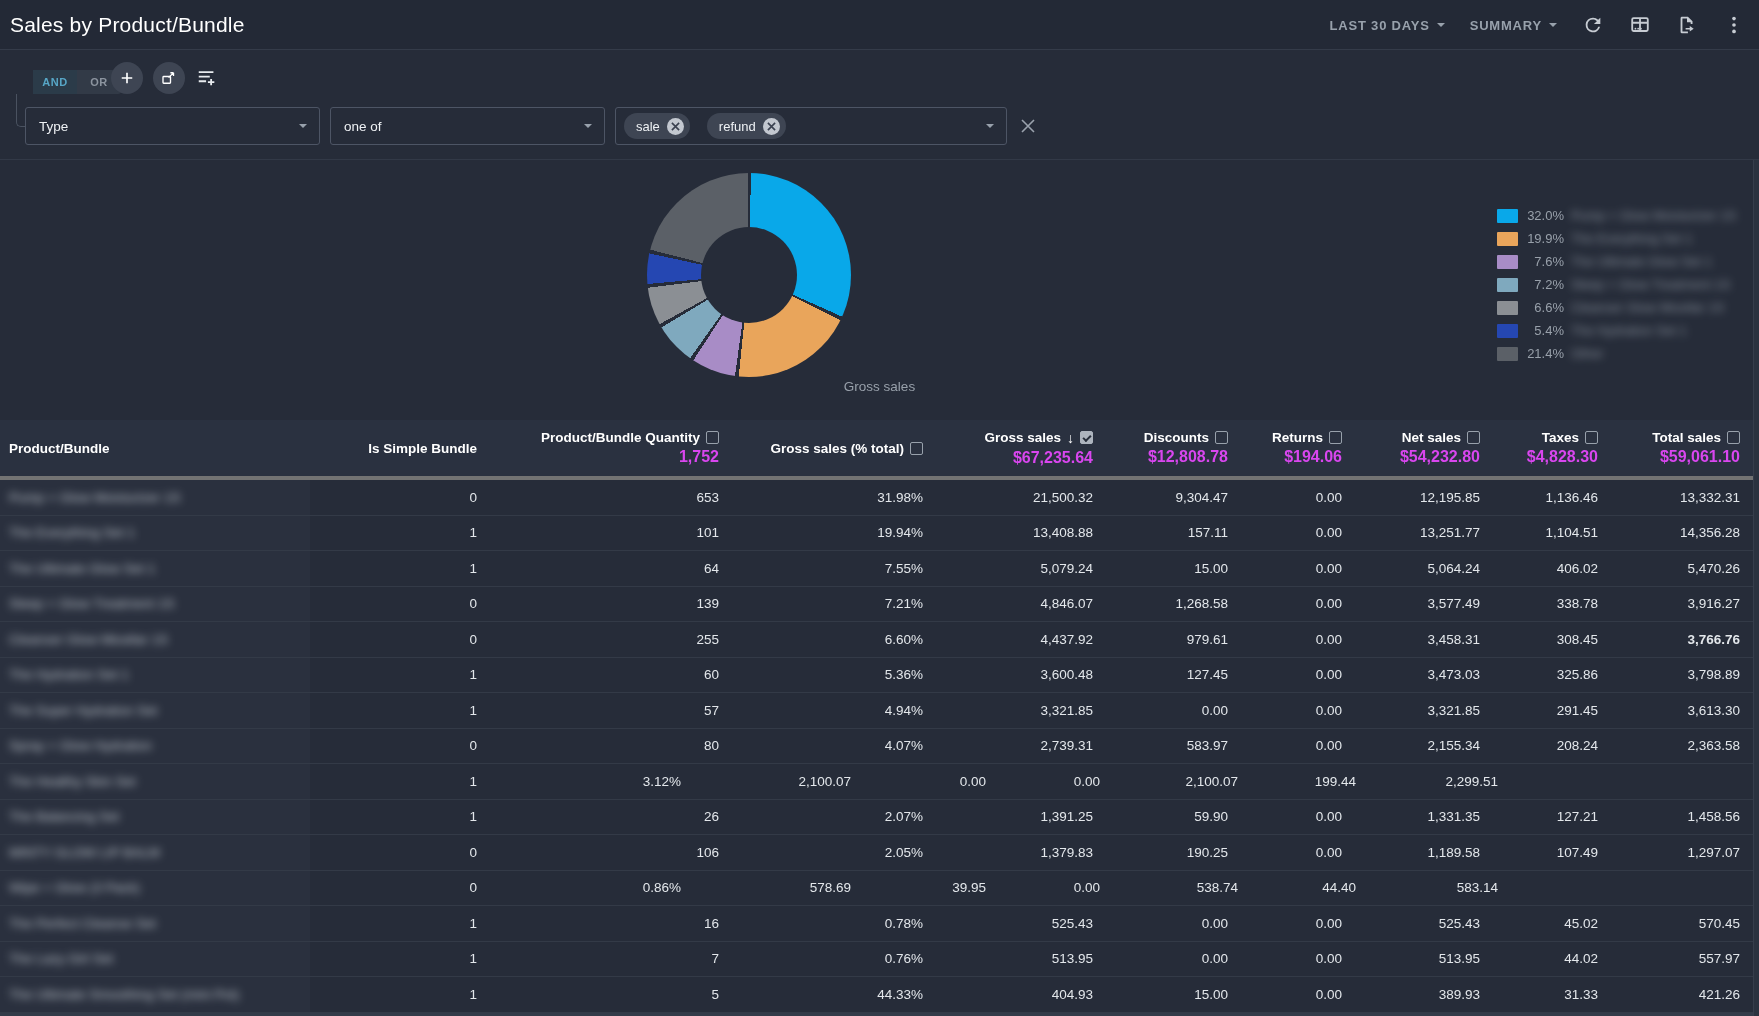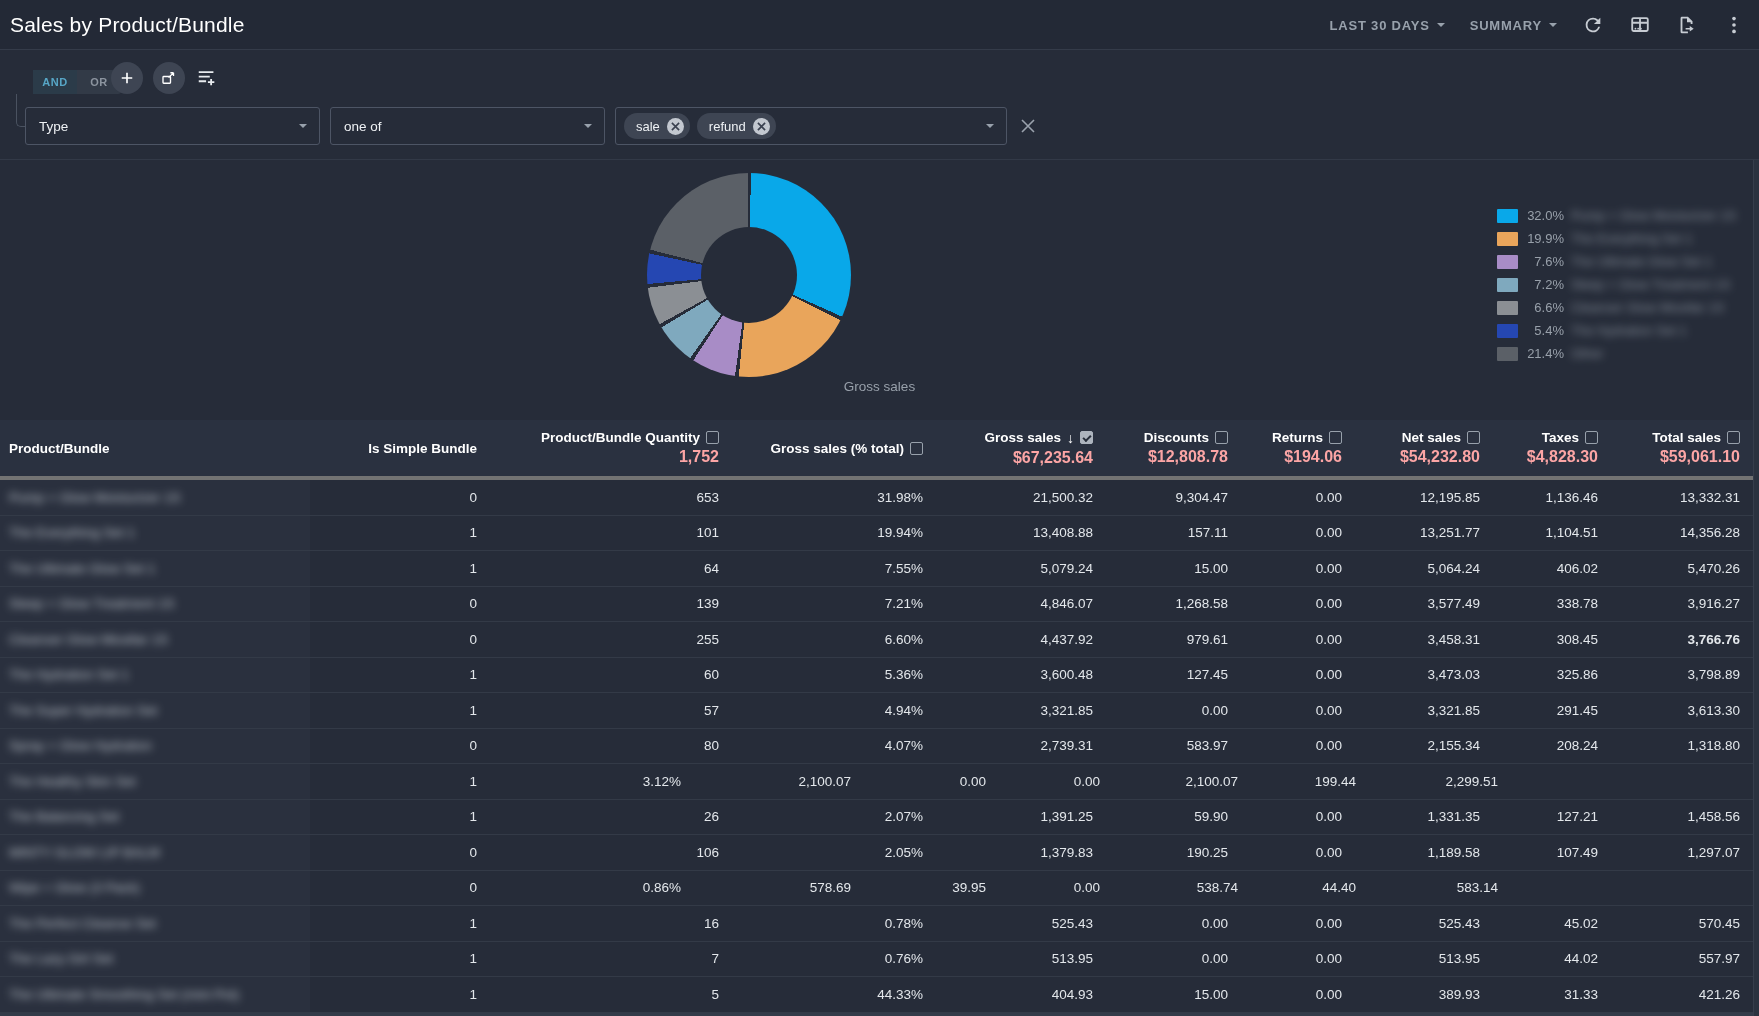--- a/index.html
+++ b/index.html
@@ -28,21 +28,21 @@
              display:flex;align-items:center;justify-content:center;cursor:pointer;}
   .flat-icon-btn{position:absolute;top:17px;width:22px;height:22px;cursor:pointer;}
   .connector{position:absolute;left:16px;top:44px;width:9px;height:32px;
              border-left:1px solid #4a5260;border-bottom:1px solid #4a5260;border-bottom-left-radius:5px;}
   .fbox{position:absolute;top:57px;height:38px;border:1px solid #4d5565;border-radius:3px;
         box-sizing:border-box;display:flex;align-items:center;font-size:13.5px;color:#eef1f4;cursor:pointer;}
   .fbox .caret-down{position:absolute;right:12px;}
   .fbox-field{left:25px;width:295px;padding-left:13px;}
   .fbox-op{left:330px;width:275px;padding-left:13px;}
   .fbox-values{left:615px;width:392px;padding:0 28px 0 8px;}
-  .chips{display:flex;align-items:center;gap:7px;}
+  .chips{display:flex;align-items:center;gap:17px;}
   .chip{height:26px;border-radius:13px;background:#3e4553;display:flex;align-items:center;
         padding:0 6px 0 12px;font-size:13px;color:#eef1f4;gap:7px;cursor:pointer;}
   .chip-x{width:17px;height:17px;border-radius:50%;background:#c3c8d0;display:flex;align-items:center;
           justify-content:center;cursor:pointer;}
   .chip-x svg{width:9px;height:9px;}
   .filter-close{position:absolute;left:1016px;top:64px;width:24px;height:24px;cursor:pointer;
                 display:flex;align-items:center;justify-content:center;}
   .filter-close svg{width:14px;height:14px;}
 
   
@@ -64,21 +64,21 @@
   .th{display:flex;flex-direction:column;justify-content:center;align-items:flex-end;
       padding-right:8px;box-sizing:border-box;flex:0 0 auto;cursor:pointer;}
   .th-left{align-items:flex-start;padding-left:9px;}
   .th-label-row{display:flex;align-items:center;gap:6px;font-size:13.5px;font-weight:700;color:#ffffff;white-space:nowrap;}
   .sort-arrow{font-size:14px;font-weight:400;color:#ffffff;}
   .checkbox{position:relative;width:13px;height:13px;border:1.5px solid #98a1ac;border-radius:2px;
             box-sizing:border-box;background:transparent;flex:0 0 auto;cursor:pointer;}
   .checkbox.checked{background:#adb4be;border-color:#adb4be;}
   .checkbox.checked::after{content:'';position:absolute;left:2px;top:2.5px;width:6px;height:3px;
             border-left:2px solid #272e3b;border-bottom:2px solid #272e3b;transform:rotate(-45deg);}
-  .th-total{margin-top:3px;font-size:16px;font-weight:700;color:#fca5a5;}
+  .th-total{margin-top:3px;font-size:16px;font-weight:700;color:#d946ef;}
   .tr{display:flex;height:35.5px;border-bottom:1px solid #333a47;box-sizing:border-box;align-items:stretch;}
   .td{display:flex;align-items:center;justify-content:flex-end;padding-right:8px;box-sizing:border-box;
       font-size:13.5px;color:#e3e7eb;flex:0 0 auto;white-space:nowrap;}
   .td-product{justify-content:flex-start;padding-left:9px;background:#2a303e;color:#ccd3da;}
   .tr-partial{height:3px;background:#333b49;}
 
   .scroll-strip{position:absolute;top:160px;right:0;width:6px;height:856px;background:#2b323f;
                 border-left:1px solid #363d4b;box-sizing:border-box;}
 </style>
 </head>
@@ -398,21 +398,21 @@
             <span class="redacted">Spray + Glow Hydration</span>
           </div>
           <div class="td" style="width: 175px;">0</div>
           <div class="td" style="width: 242px;">80</div>
           <div class="td" style="width: 204px;">4.07%</div>
           <div class="td" style="width: 170px;">2,739.31</div>
           <div class="td" style="width: 135px;">583.97</div>
           <div class="td" style="width: 114px;">0.00</div>
           <div class="td" style="width: 138px;">2,155.34</div>
           <div class="td" style="width: 118px;">208.24</div>
-          <div class="td" style="width: 142px;">1,318.80</div>
+          <div class="td" style="width: 142px;">2,363.58</div>
         </div>
         <div class="tr">
           <div class="td td-product" style="width: 310px;">
             <span class="redacted">The Healthy Skin Set</span>
           </div>
           <div class="td" style="width: 175px;">1</div>
           <div class="td" style="width: 204px;">3.12%</div>
           <div class="td" style="width: 170px;">2,100.07</div>
           <div class="td" style="width: 135px;">0.00</div>
           <div class="td" style="width: 114px;">0.00</div>

